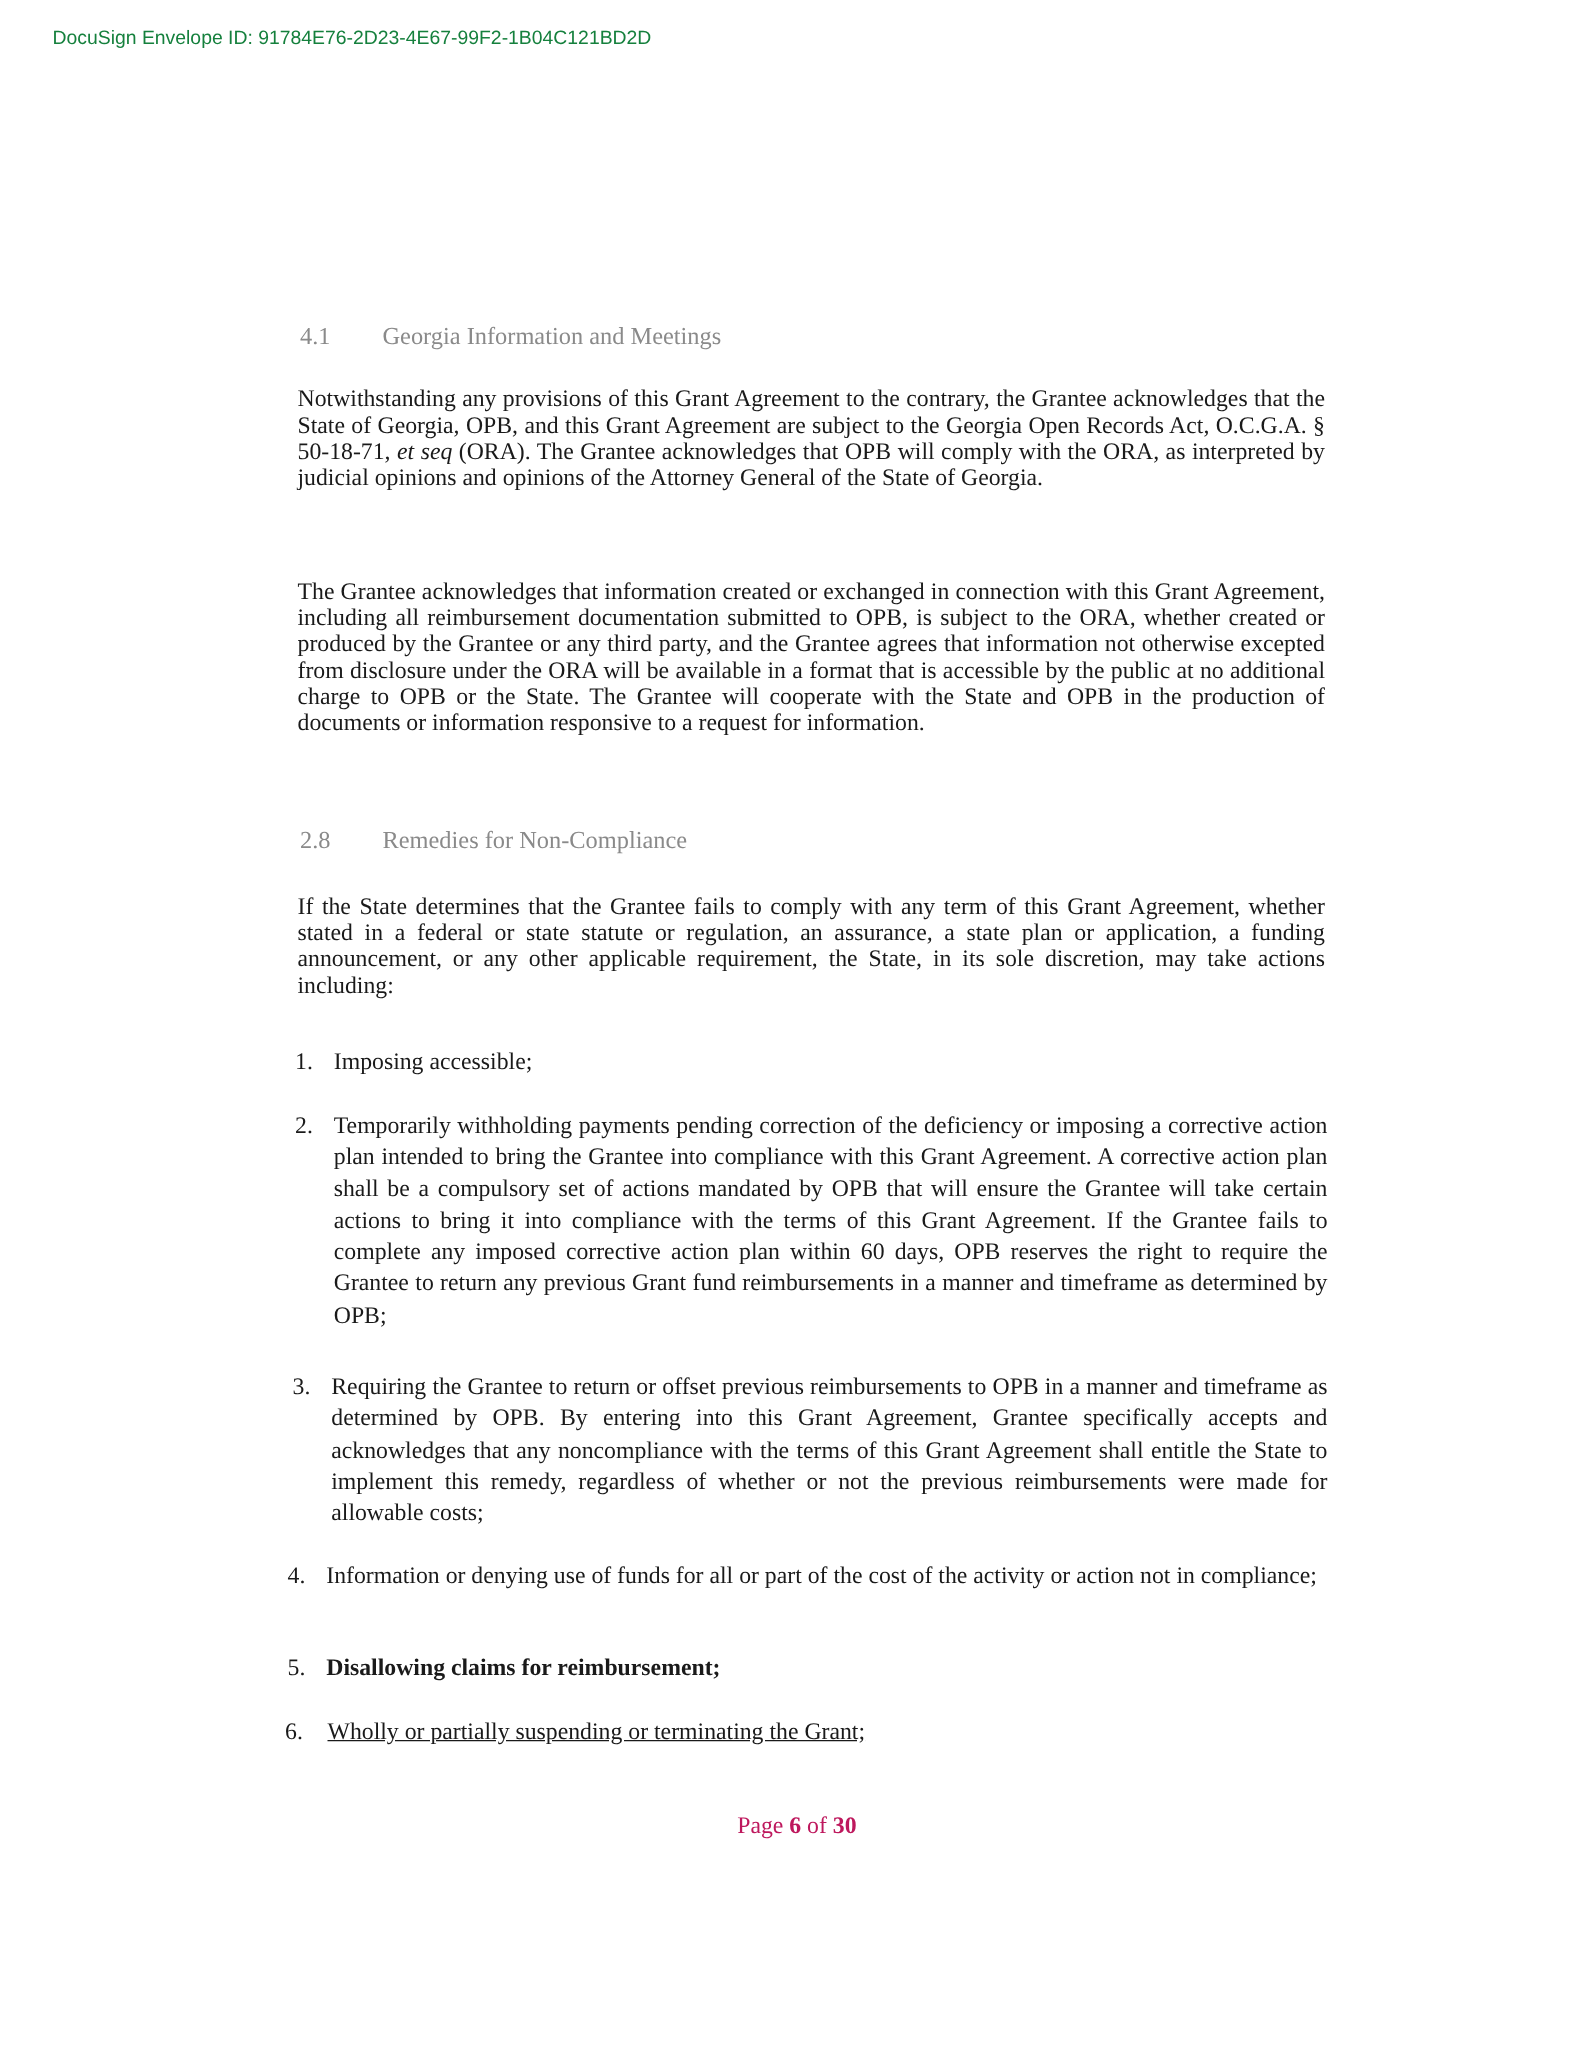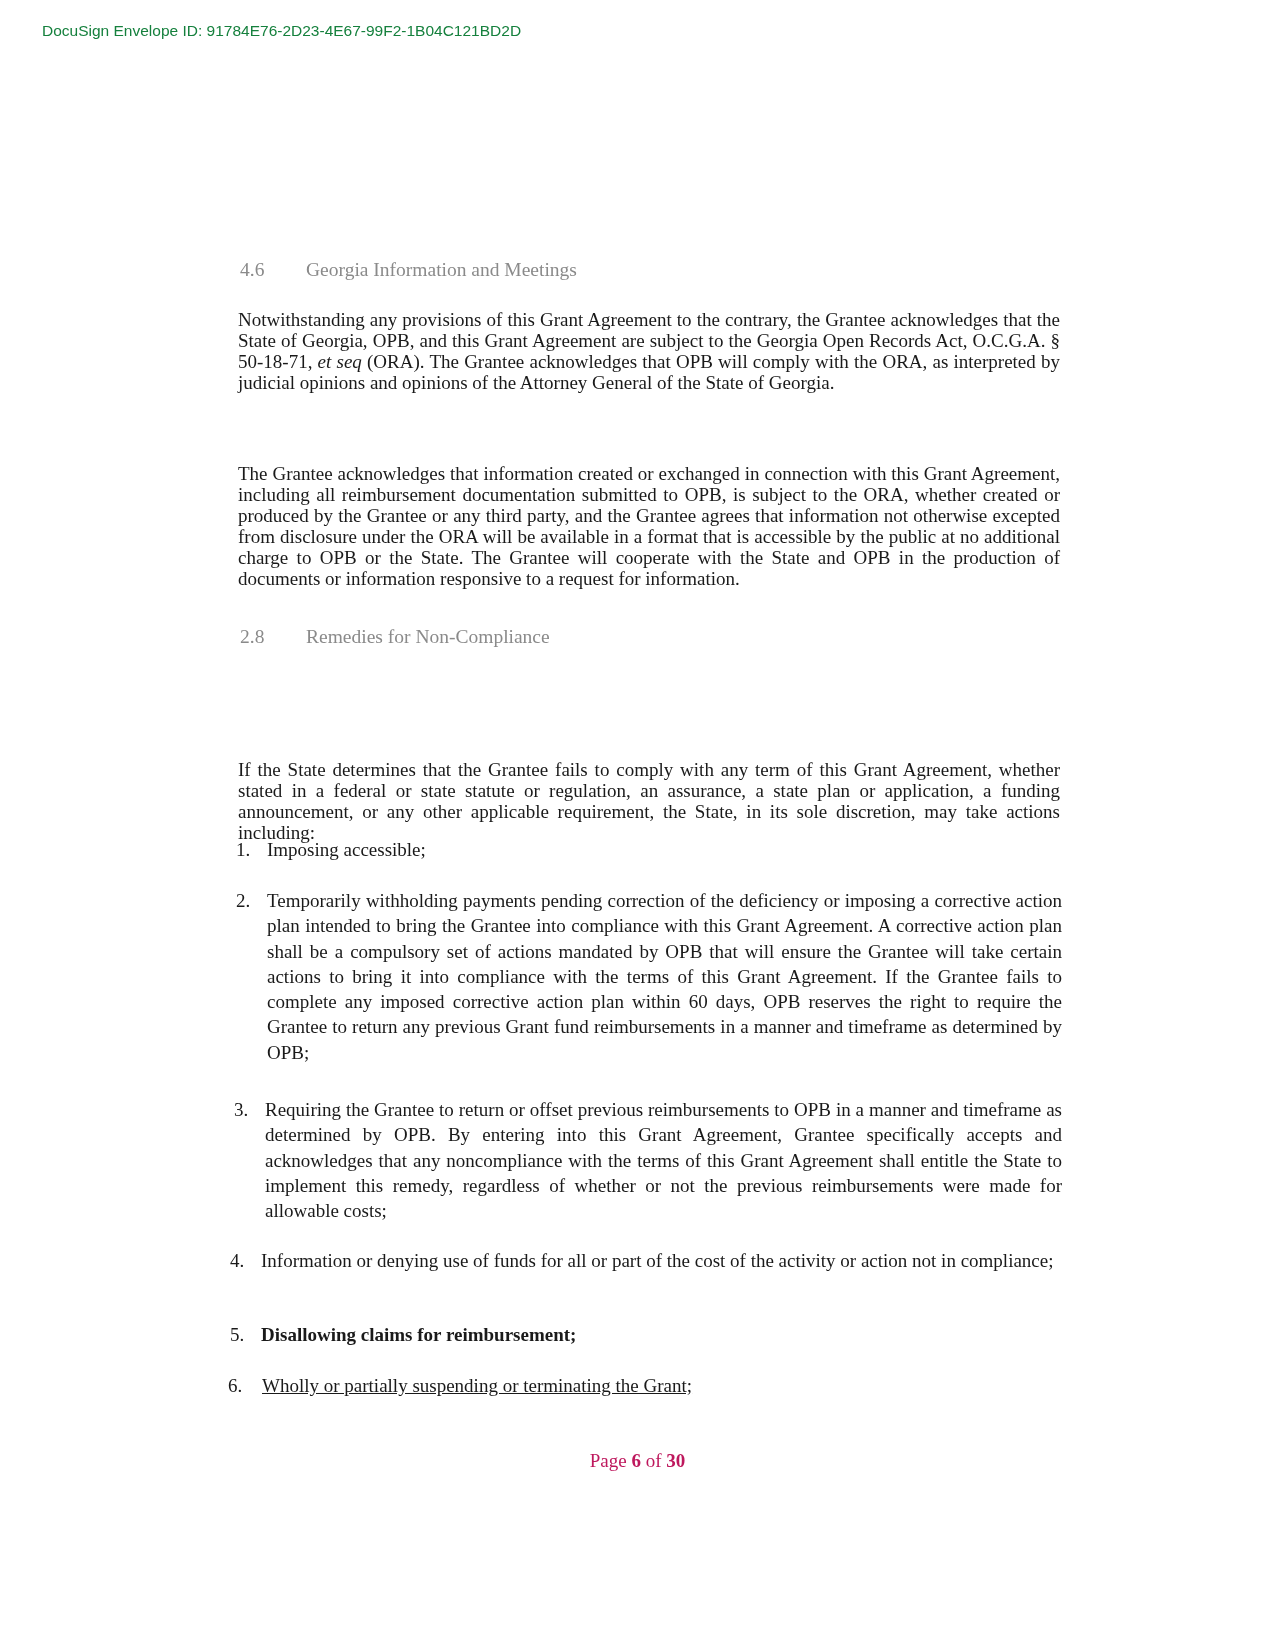--- a/index.html
+++ b/index.html
@@ -35,32 +35,32 @@
   .pagenum .plain { font-weight: normal; }
 </style>
 </head>
 <body>
 
 <div class="envelope">DocuSign Envelope ID: 91784E76-2D23-4E67-99F2-1B04C121BD2D</div>
 
 <div class="page">
 
   <div class="heading" style="left:240px; top:259px;">
-    <span class="num">4.6</span><span>Georgia Information and Meetings</span>
+    <span class="num">4.1</span><span>Georgia Information and Meetings</span>
   </div>
 
   <div class="para" style="top:309px;"><span>Notwithstanding any provisions of this Grant Agreement to the contrary, the Grantee acknowledges that the State of Georgia, OPB, and this Grant Agreement are subject to the Georgia Open Records Act, O.C.G.A. § 50-18-71, </span><em>et seq</em><span> (ORA). The Grantee acknowledges that OPB will comply with the ORA, as interpreted by judicial opinions and opinions of the Attorney General of the State of Georgia.</span></div>
 
   <div class="para" style="top:463px;">The Grantee acknowledges that information created or exchanged in connection with this Grant Agreement, including all reimbursement documentation submitted to OPB, is subject to the ORA, whether created or produced by the Grantee or any third party, and the Grantee agrees that information not otherwise excepted from disclosure under the ORA will be available in a format that is accessible by the public at no additional charge to OPB or the State. The Grantee will cooperate with the State and OPB in the production of documents or information responsive to a request for information.</div>
 
-  <div class="heading" style="left:240px; top:626px;">
+  <div class="heading" style="left:240px; top:662px;">
     <span class="num">2.8</span><span>Remedies for Non-Compliance</span>
   </div>
 
-  <div class="para" style="top:715px;margin-top:44px;">If the State determines that the Grantee fails to comply with any term of this Grant Agreement, whether stated in a federal or state statute or regulation, an assurance, a state plan or application, a funding announcement, or any other applicable requirement, the State, in its sole discretion, may take actions including:</div>
+  <div class="para" style="top:715px;">If the State determines that the Grantee fails to comply with any term of this Grant Agreement, whether stated in a federal or state statute or regulation, an assurance, a state plan or application, a funding announcement, or any other applicable requirement, the State, in its sole discretion, may take actions including:</div>
 
   <div class="item" style="left:236px; top:837px; width:826px;">
     <span class="n">1.</span>
     <span class="t" style="padding-left:31px;">Imposing accessible;</span>
   </div>
 
   <div class="item" style="left:236px; top:888px; width:826px;">
     <span class="n">2.</span>
     <span class="t" style="padding-left:31px;">Temporarily withholding payments pending correction of the deficiency or imposing a corrective action plan intended to bring the Grantee into compliance with this Grant Agreement. A corrective action plan shall be a compulsory set of actions mandated by OPB that will ensure the Grantee will take certain actions to bring it into compliance with the terms of this Grant Agreement. If the Grantee fails to complete any imposed corrective action plan within 60 days, OPB reserves the right to require the Grantee to return any previous Grant fund reimbursements in a manner and timeframe as determined by OPB;</span>
   </div>

